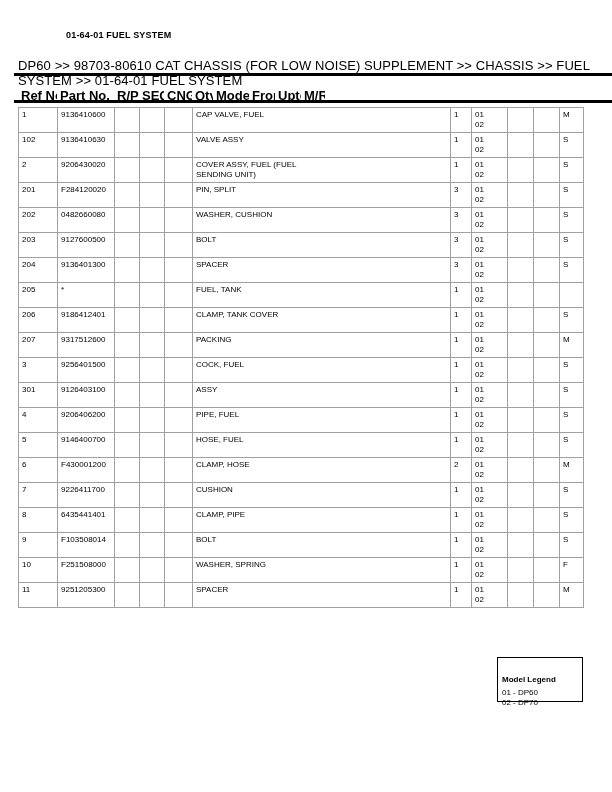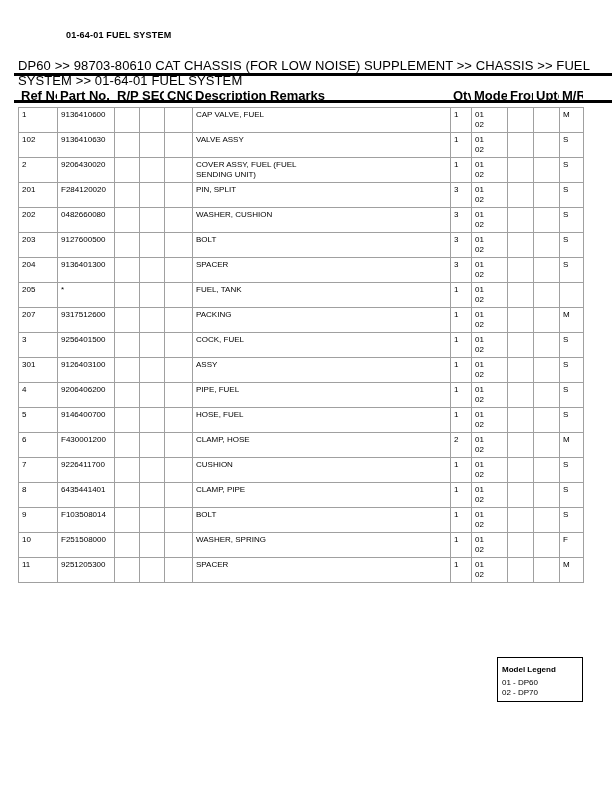--- a/index.html
+++ b/index.html
@@ -37,40 +37,39 @@
     padding:2px 3px;
     height:23px;
     line-height:10px;
     white-space:pre-line;
     overflow:hidden;
   }
 
   .legend-box {
     position:absolute; left:497px; top:657px; width:86px; height:45px;
     border:1.5px solid #000;
-    padding:7px 4px;
+    padding:17px 4px;
     font-size:8px; line-height:10px;
   }
   .legend-title { font-weight:bold; margin-bottom:3px; }
 </style>
 </head>
 <body>
 
 <div class="page-title">01-64-01 FUEL SYSTEM</div>
 <div class="breadcrumb">DP60 &gt;&gt; 98703-80610 CAT CHASSIS (FOR LOW NOISE) SUPPLEMENT &gt;&gt; CHASSIS &gt;&gt; FUEL SYSTEM &gt;&gt; 01-64-01 FUEL SYSTEM</div>
 
 <div class="rule rule-top"></div>
 
 <div class="col-header">
   <span class="w0">Ref No.</span>
   <span class="w1">Part No.</span>
   <span class="w2">R/P</span>
   <span class="w3">SEQ</span>
   <span class="w4">CNG</span>
-  <span class="w5">Description Remarks</span>
   <span class="w6">Qty</span>
   <span class="w7">Model</span>
   <span class="w8">From</span>
   <span class="w9">Upto</span>
   <span class="w10">M/R</span>
 </div>
 
 <div class="rule rule-mid"></div>
 
 <table class="parts">
@@ -195,20 +194,34 @@
         <td></td>
         <td>FUEL, TANK</td>
         <td>1</td>
         <td>01
 02</td>
         <td></td>
         <td></td>
         <td></td>
       </tr>
       <tr>
+        <td>206</td>
+        <td>9186412401</td>
+        <td></td>
+        <td></td>
+        <td></td>
+        <td>CLAMP, TANK COVER</td>
+        <td>1</td>
+        <td>01
+02</td>
+        <td></td>
+        <td></td>
+        <td>S</td>
+      </tr>
+      <tr>
         <td>207</td>
         <td>9317512600</td>
         <td></td>
         <td></td>
         <td></td>
         <td>PACKING</td>
         <td>1</td>
         <td>01
 02</td>
         <td></td>

